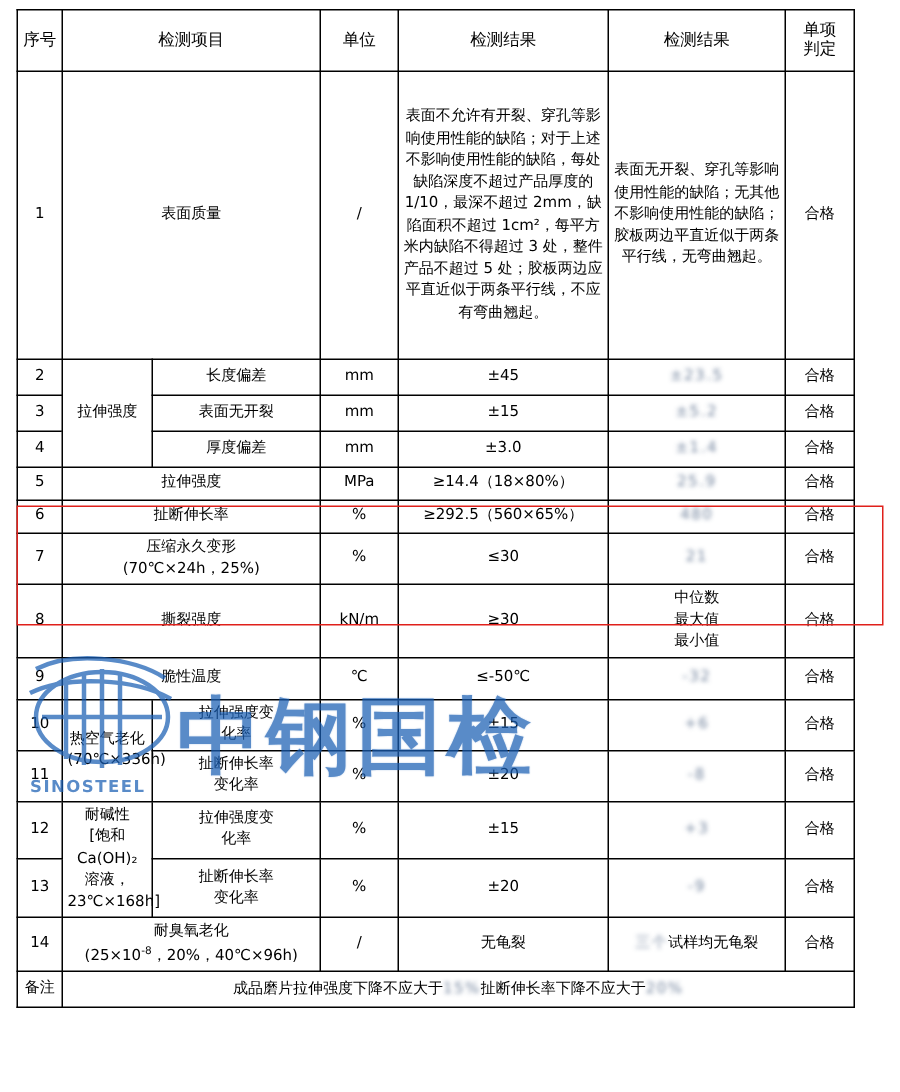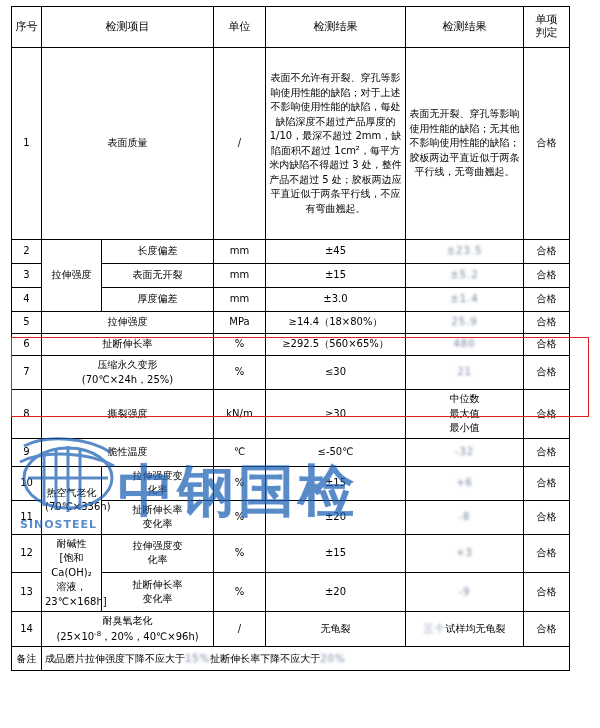--- a/index.html
+++ b/index.html
@@ -103,20 +103,21 @@
     top: 6px;
     width: 110px;
     height: 88px;
   }
   .footnote td {
     text-align: left;
     padding-left: 4px;
   }
   .fn-label {
     text-align: center;
+    font-family: Liberation Mono, monospace;
   }
   sub, sup { font-size: 7px; }
 </style>
 </head>
 <body>
 
 <div id="sheet">
 
   <table class="report">
     <colgroup>
@@ -294,21 +295,21 @@
           <div>(25×10<sup>-8</sup>，20%，40℃×96h)</div>
         </td>
         <td>/</td>
         <td>无龟裂</td>
         <td><span class="blur">三个</span><span>试样均无龟裂</span></td>
         <td>合格</td>
       </tr>
 
       <tr class="footnote" style="height:24px">
         <td class="fn-label">备注</td>
-        <td colspan="6" style="text-align:left">
+        <td colspan="6" style="text-align:center">
           <span>成品磨片拉伸强度下降不应大于</span><span class="blur">15%</span><span>扯断伸长率下降不应大于</span><span class="blur">20%</span>
         </td>
       </tr>
     </tbody>
   </table>
 
   <div class="red-box" style="left:11px; top:331px; width:578px; height:80px;"></div>
 
   <div class="watermark">
     <svg class="wm-logo" viewBox="0 0 110 88">

